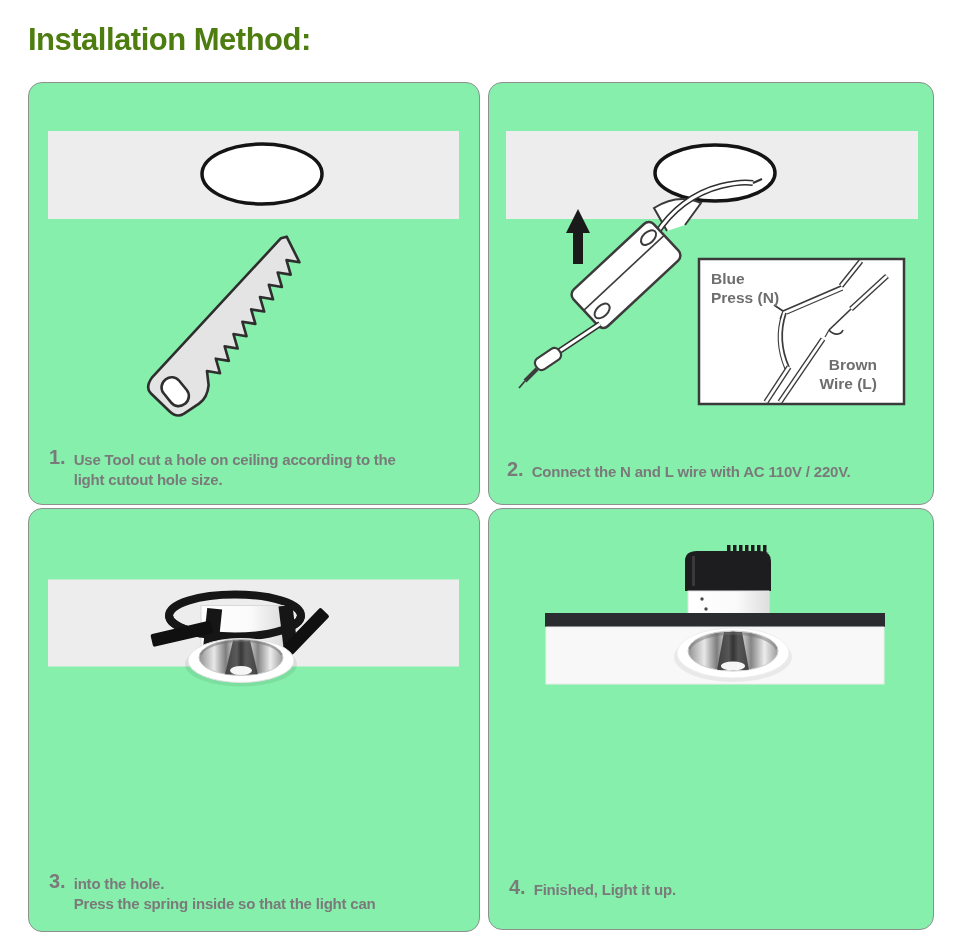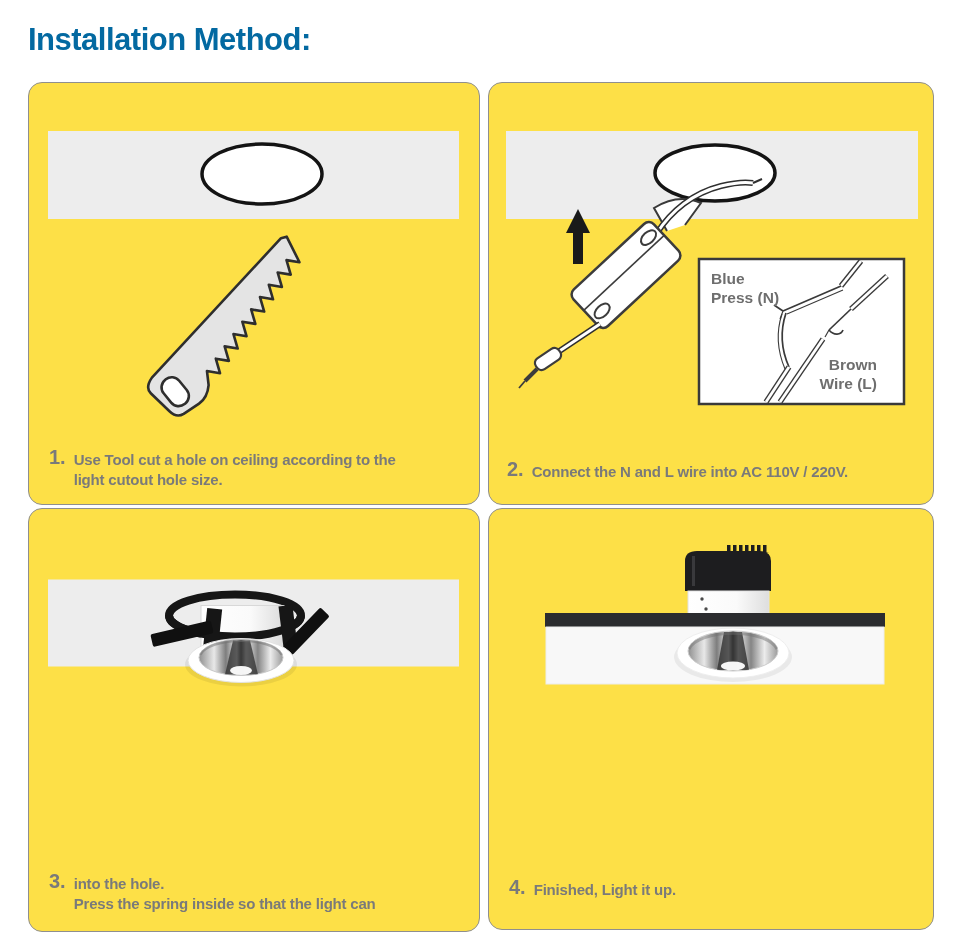--- a/index.html
+++ b/index.html
@@ -1,20 +1,20 @@
 <!DOCTYPE html>
 <html><head>
 <meta charset="utf-8">
 <style>
   html,body{margin:0;padding:0;background:#ffffff;}
   #page{position:relative;width:960px;height:952px;background:#ffffff;overflow:hidden;
         font-family:"Liberation Sans","DejaVu Sans",sans-serif;}
   #page-title{position:absolute;left:28px;top:22px;font-size:31px;font-weight:700;
-        color:#0369a1;letter-spacing:-0.5px;}
-  .panel{position:absolute;background:#fde047;border:1px solid #8f8f8f;border-radius:14px;}
+        color:#4d7c0f;letter-spacing:-0.5px;}
+  .panel{position:absolute;background:#86efac;border:1px solid #8f8f8f;border-radius:14px;}
   #panel1{left:28px;top:82px;width:450px;height:421px;}
   #panel2{left:488px;top:82px;width:444px;height:421px;}
   #panel3{left:28px;top:508px;width:450px;height:422px;}
   #panel4{left:488px;top:508px;width:444px;height:420px;}
   .panel svg{position:absolute;left:0;top:0;width:100%;height:100%;}
   .caption{position:absolute;display:flex;gap:8px;color:#7a7a7a;}
   .caption .num{font-size:20px;font-weight:700;line-height:20px;}
   .caption .lines{padding-top:3px;}
   .cap-line{font-size:15px;font-weight:700;line-height:20px;white-space:nowrap;
         letter-spacing:-0.2px;}
@@ -112,21 +112,21 @@
       <div>Blue</div>
       <div>Press (N)</div>
     </div>
     <div id="brown-label" class="inset-label">
       <div>Brown</div>
       <div>Wire (L)</div>
     </div>
     <div id="caption2" class="caption">
       <span class="num">2.</span>
       <span class="lines">
-        <div class="cap-line">Connect the N and L wire into AC 110V / 220V.</div>
+        <div class="cap-line">Connect the N and L wire with AC 110V / 220V.</div>
         <div class="cap-line"></div>
       </span>
     </div>
   </div>
 
   <div id="panel3" class="panel">
     <svg viewBox="0 0 450 421">
       <defs>
         <linearGradient id="cyl3" x1="0" y1="0" x2="1" y2="0">
           <stop offset="0" stop-color="#ffffff"></stop>

